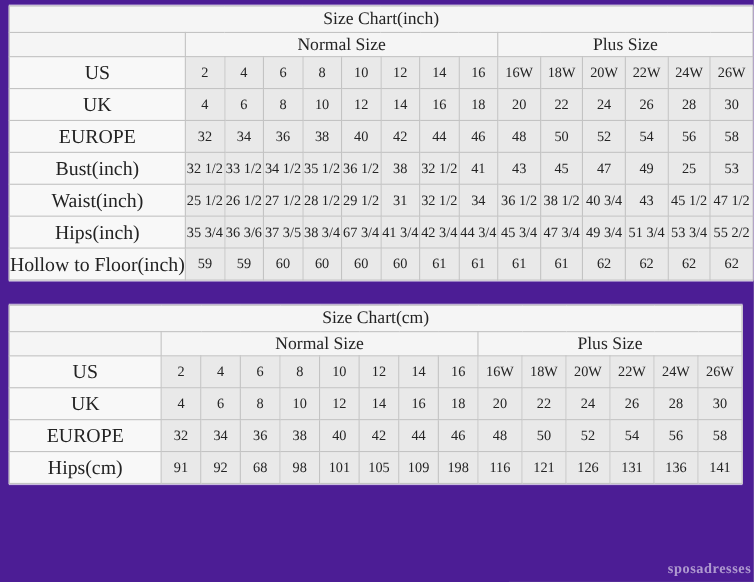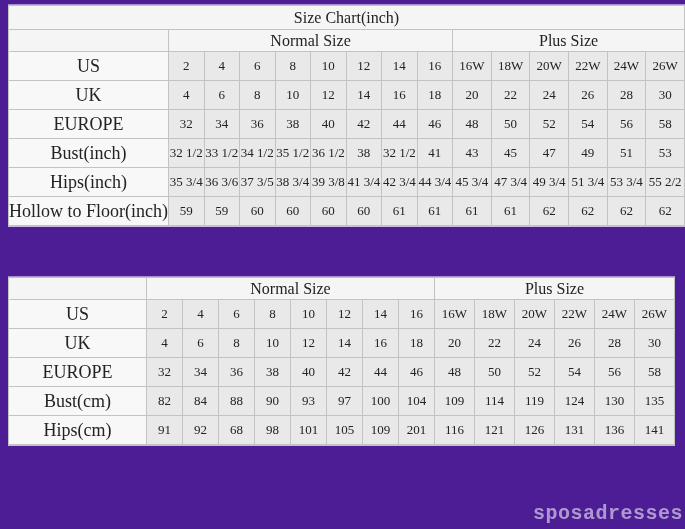--- a/index.html
+++ b/index.html
@@ -49,23 +49,23 @@
     height: 28px;
   }
   td.value-cell {
     background: #e9e9e9;
     font-size: 13px;
   }
   .watermark {
     position: absolute;
     right: 2px;
     bottom: 4px;
-    font-family: Liberation Mono, monospace;
+    font-family: Liberation Serif, serif;
     font-weight: bold;
-    font-size: 20px;
+    font-size: 13px;
     letter-spacing: 0.5px;
     color: rgba(255,255,255,0.55);
     pointer-events: none;
   }
 </style>
 </head>
 <body>
 
 <div class="page">
 
@@ -154,30 +154,47 @@
           <td class="value-cell">34 1/2</td>
           <td class="value-cell">35 1/2</td>
           <td class="value-cell">36 1/2</td>
           <td class="value-cell">38</td>
           <td class="value-cell">32 1/2</td>
           <td class="value-cell">41</td>
           <td class="value-cell">43</td>
           <td class="value-cell">45</td>
           <td class="value-cell">47</td>
           <td class="value-cell">49</td>
-          <td class="value-cell">51</td>
+          <td class="value-cell">25</td>
           <td class="value-cell">53</td>
+        </tr>
+        <tr>
+          <td class="label-cell">Waist(inch)</td>
+          <td class="value-cell">25 1/2</td>
+          <td class="value-cell">26 1/2</td>
+          <td class="value-cell">27 1/2</td>
+          <td class="value-cell">28 1/2</td>
+          <td class="value-cell">29 1/2</td>
+          <td class="value-cell">31</td>
+          <td class="value-cell">32 1/2</td>
+          <td class="value-cell">34</td>
+          <td class="value-cell">36 1/2</td>
+          <td class="value-cell">38 1/2</td>
+          <td class="value-cell">40 3/4</td>
+          <td class="value-cell">43</td>
+          <td class="value-cell">45 1/2</td>
+          <td class="value-cell">47 1/2</td>
         </tr>
         <tr>
           <td class="label-cell">Hips(inch)</td>
           <td class="value-cell">35 3/4</td>
           <td class="value-cell">36 3/6</td>
           <td class="value-cell">37 3/5</td>
           <td class="value-cell">38 3/4</td>
-          <td class="value-cell">39 3/8</td>
+          <td class="value-cell">67 3/4</td>
           <td class="value-cell">41 3/4</td>
           <td class="value-cell">42 3/4</td>
           <td class="value-cell">44 3/4</td>
           <td class="value-cell">45 3/4</td>
           <td class="value-cell">47 3/4</td>
           <td class="value-cell">49 3/4</td>
           <td class="value-cell">51 3/4</td>
           <td class="value-cell">53 3/4</td>
           <td class="value-cell">55 2/2</td>
         </tr>
@@ -213,20 +230,23 @@
         <col style="width:36px">
         <col style="width:36px">
       <col style="width:40px">
         <col style="width:40px">
         <col style="width:40px">
         <col style="width:40px">
       <col style="width:40px">
         <col style="width:40px">
     </colgroup>
     <tbody>
+      <tr>
+        <td class="title-cell" colspan="15">Size Chart(cm)</td>
+      </tr>
       <tr class="group-row">
         <td></td>
         <td colspan="8">Normal Size</td>
         <td colspan="6">Plus Size</td>
       </tr>
     <tr>
           <td class="label-cell">US</td>
           <td class="value-cell">2</td>
           <td class="value-cell">4</td>
           <td class="value-cell">6</td>
@@ -270,46 +290,29 @@
           <td class="value-cell">44</td>
           <td class="value-cell">46</td>
           <td class="value-cell">48</td>
           <td class="value-cell">50</td>
           <td class="value-cell">52</td>
           <td class="value-cell">54</td>
           <td class="value-cell">56</td>
           <td class="value-cell">58</td>
         </tr>
         <tr>
-          <td class="label-cell">Bust(cm)</td>
-          <td class="value-cell">82</td>
-          <td class="value-cell">84</td>
-          <td class="value-cell">88</td>
-          <td class="value-cell">90</td>
-          <td class="value-cell">93</td>
-          <td class="value-cell">97</td>
-          <td class="value-cell">100</td>
-          <td class="value-cell">104</td>
-          <td class="value-cell">109</td>
-          <td class="value-cell">114</td>
-          <td class="value-cell">119</td>
-          <td class="value-cell">124</td>
-          <td class="value-cell">130</td>
-          <td class="value-cell">135</td>
-        </tr>
-        <tr>
           <td class="label-cell">Hips(cm)</td>
           <td class="value-cell">91</td>
           <td class="value-cell">92</td>
           <td class="value-cell">68</td>
           <td class="value-cell">98</td>
           <td class="value-cell">101</td>
           <td class="value-cell">105</td>
           <td class="value-cell">109</td>
-          <td class="value-cell">201</td>
+          <td class="value-cell">198</td>
           <td class="value-cell">116</td>
           <td class="value-cell">121</td>
           <td class="value-cell">126</td>
           <td class="value-cell">131</td>
           <td class="value-cell">136</td>
           <td class="value-cell">141</td>
         </tr>
       </tbody>
   </table>
 

